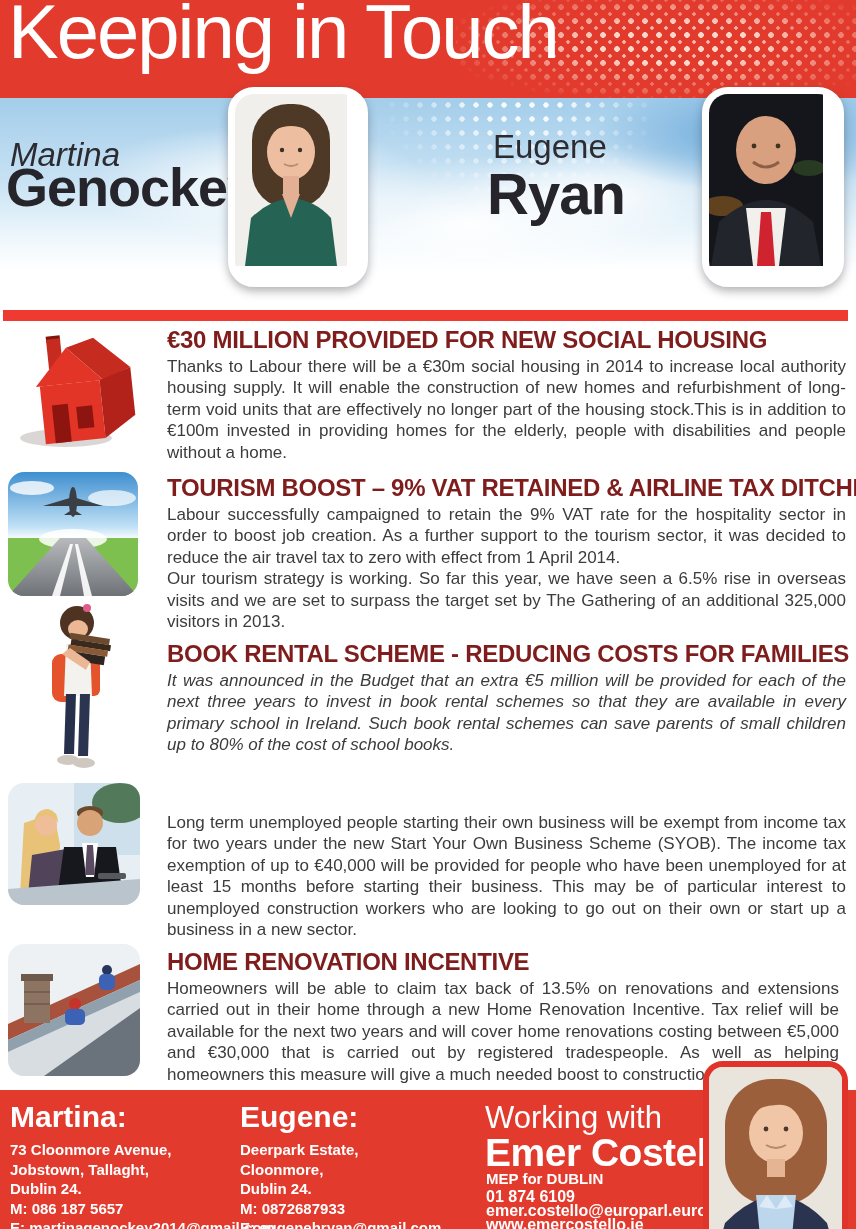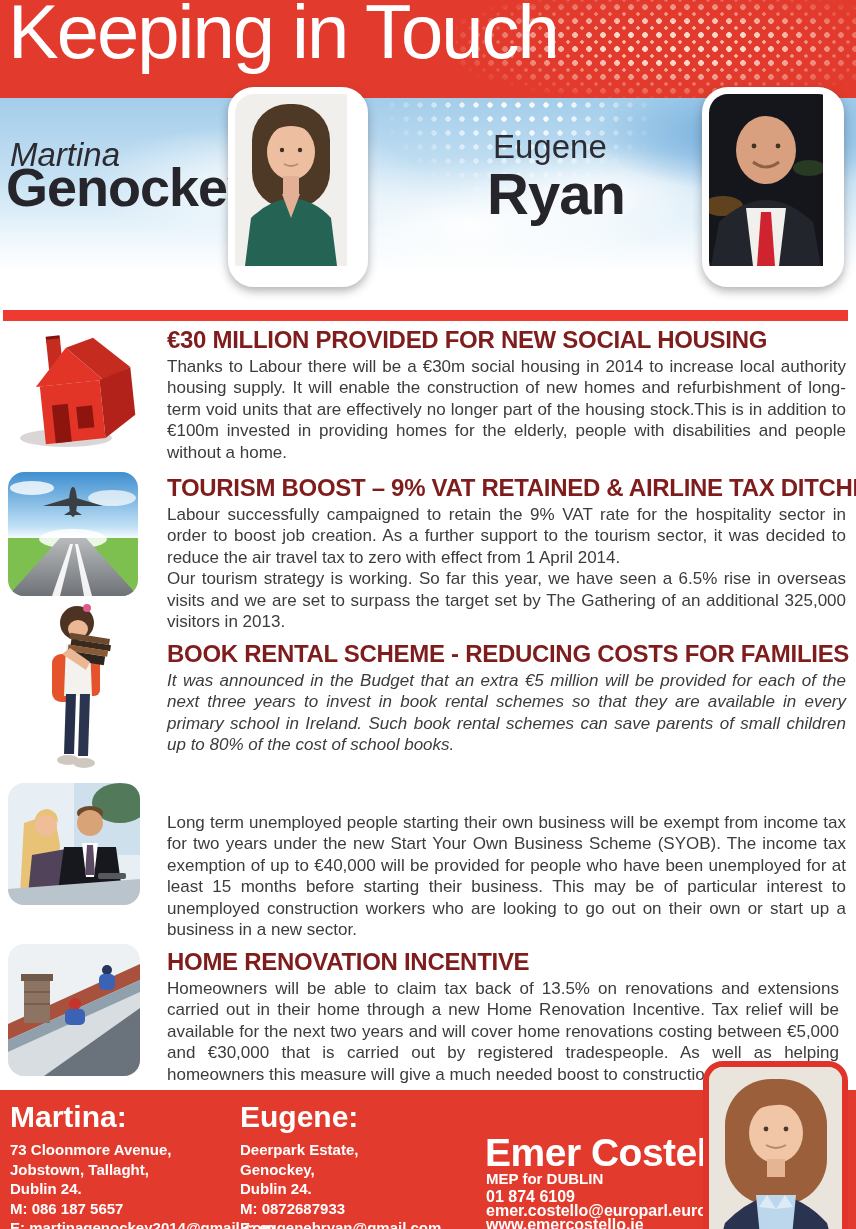--- a/index.html
+++ b/index.html
@@ -267,26 +267,27 @@
     <div>73 Cloonmore Avenue,</div>
     <div>Jobstown, Tallaght,</div>
     <div>Dublin 24.</div>
     <div>M: 086 187 5657</div>
     <div>E: martinagenockey2014@gmail.com</div>
   </div>
 
   <div class="f-heading fh-eugene">Eugene:</div>
   <div class="f-lines fl-eugene">
     <div>Deerpark Estate,</div>
-    <div>Genockey,</div>
+    <div>Cloonmore,</div>
     <div>Dublin 24.</div>
     <div>M: 0872687933</div>
     <div>E: eugenehryan@gmail.com</div>
   </div>
 
+  <div class="working-with">Working with</div>
   <div class="emer-name">Emer Costello</div>
   <div class="emer-role">MEP for DUBLIN</div>
   <div class="emer-phone">01 874 6109</div>
   <div class="emer-email">emer.costello@europarl.europa.eu</div>
   <div class="emer-web">www.emercostello.ie</div>
 
   <div class="p-emer">
     <svg width="133" height="200" viewBox="0 0 133 200">
       <rect width="133" height="200" fill="#e9e4dc"></rect>
       <rect x="16" y="12" width="102" height="126" rx="46" fill="#9c5f3c"></rect>

